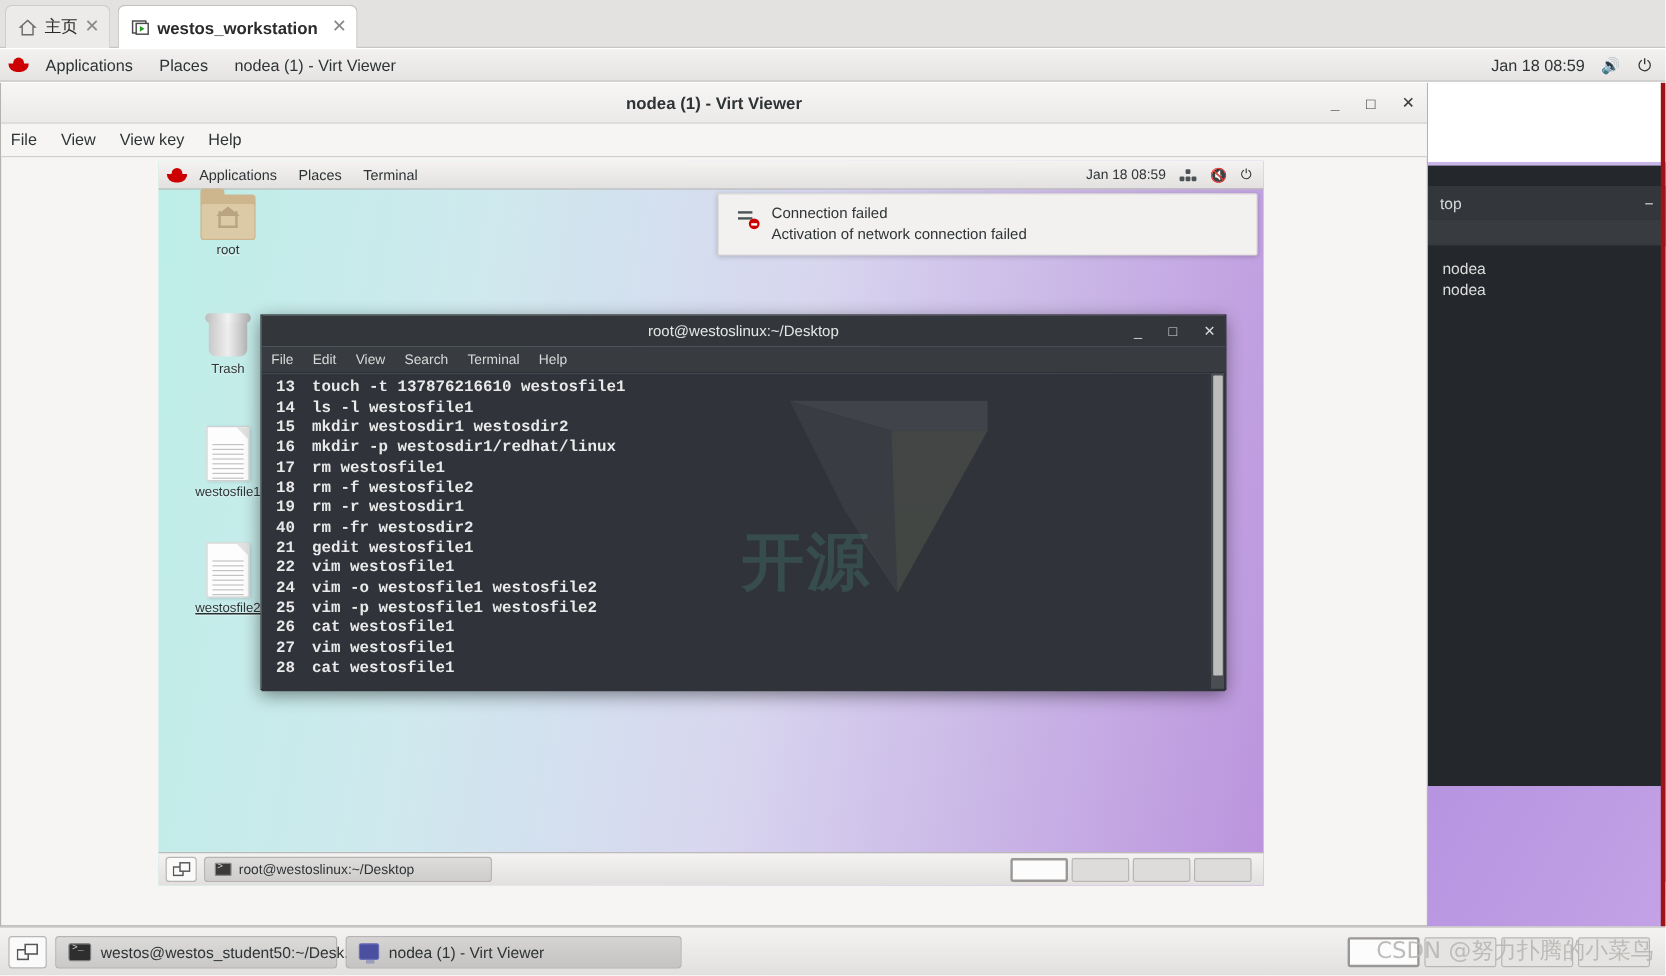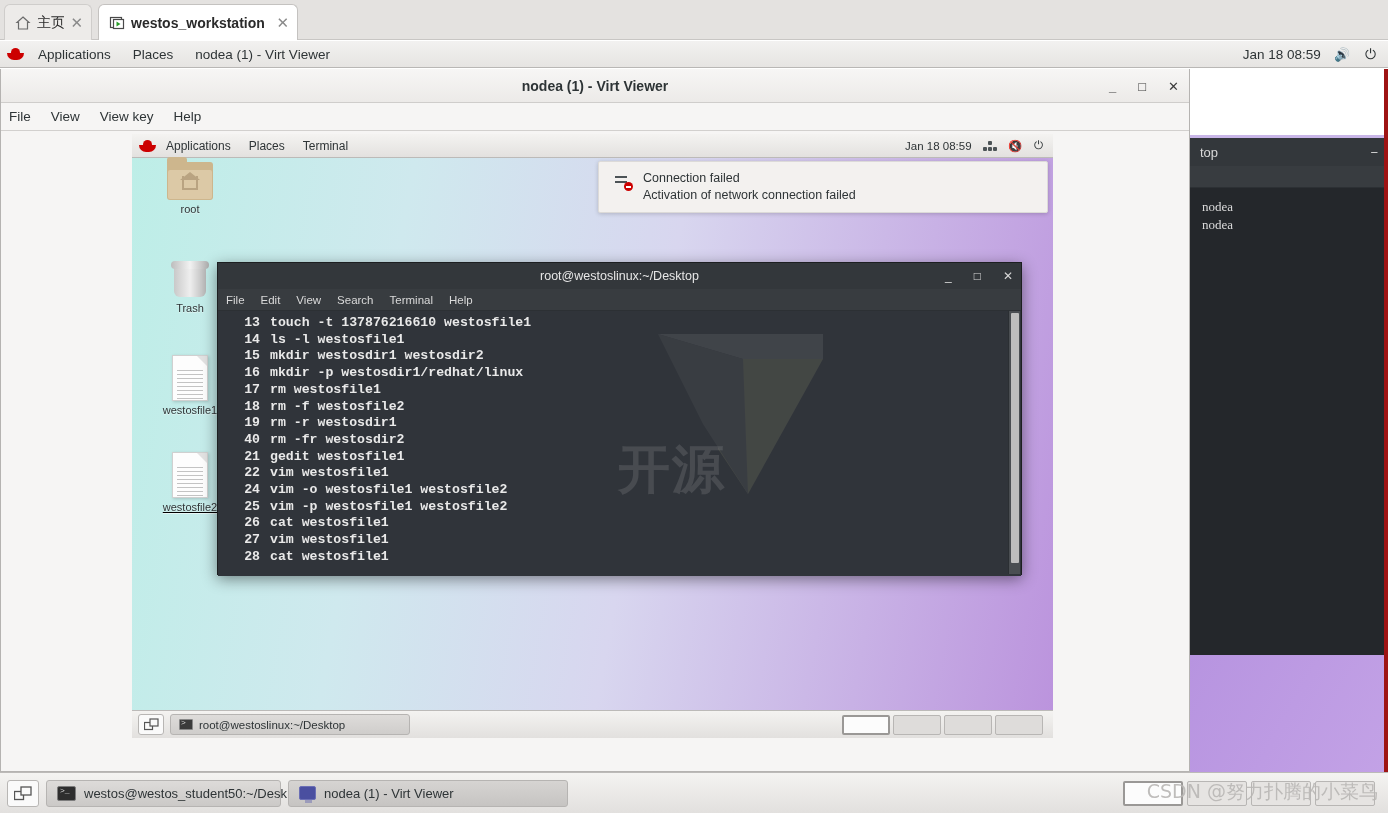--- a/index.html
+++ b/index.html
@@ -147,44 +147,44 @@
     border-bottom:1px solid #2c3034;
   }
   .gterm-menu .mi { padding:0 8px; line-height:22px; }
   .gterm-body {
     position:relative; height:265px; background:#30343a;
     font-family:"Liberation Mono","DejaVu Sans Mono",monospace;
     font-size:13.2px; font-weight:bold; color:#e9e9e9;
     padding:4px 0 0 12px; overflow:hidden; line-height:16.7px;
   }
   .gterm-body .ln { white-space:pre; }
-  .gterm-body .num { display:inline-block; width:30px; text-align:right; margin-right:10px; }
+  .gterm-body .num { display:inline-block; width:30px; text-align:left; }
   .gscroll {
     position:absolute; right:1px; top:48px; width:12px; height:263px;
     background:#4a4e52; border-left:1px solid #2b2f33;
   }
   .gscroll .thumb { position:absolute; left:2px; top:2px; width:8px; height:250px; background:#bdbdbd; border-radius:1px; }
 
   
   .wm { position:absolute; pointer-events:none; opacity:.10; }
   .wm-arrow { left:430px; top:18px; width:180px; height:175px; }
   .wm-text {
-    left:400px; top:150px; font-size:52px; font-weight:bold; color:#e5e5e5;
+    left:400px; top:150px; font-size:52px; font-weight:bold; color:#5eead4;
     font-family:"DejaVu Sans", sans-serif; opacity:.13; letter-spacing:2px;
   }
 
   
   .bgwin {
     position:absolute; left:1190px; top:135px; width:198px; height:600px;
     background:#24272b; border-top:3px solid #c9b6e8;
   }
   .bgwin .bt { height:28px; background:#33373b; color:#d9d9d9; font-size:13px;
-    display:flex; align-items:center; justify-content:space-between; padding:1px 10px; }
+    display:flex; align-items:center; justify-content:space-between; padding:1px 10px;margin-top:17px; }
   .bgwin .bm { height:22px; background:#383c40; border-bottom:1px solid #2c3034; }
-  .bgwin .bc { padding:10px 12px; font-family:Liberation Serif, serif;
+  .bgwin .bc { padding:10px 12px; font-family:Liberation Sans, sans-serif;
     font-size:13px; color:#dcdcdc; line-height:18px; }
   .bgdesk {
     position:absolute; left:1190px; top:655px; width:198px; height:117px;
     background:linear-gradient(120deg,#b794e0,#c3a2e6);
   }
   .rededge { position:absolute; right:0; top:69px; width:4px; height:703px; background:#9e1414; }
 
   
   .hosttask {
     position:absolute; left:0; bottom:0; width:1388px; height:41px;

